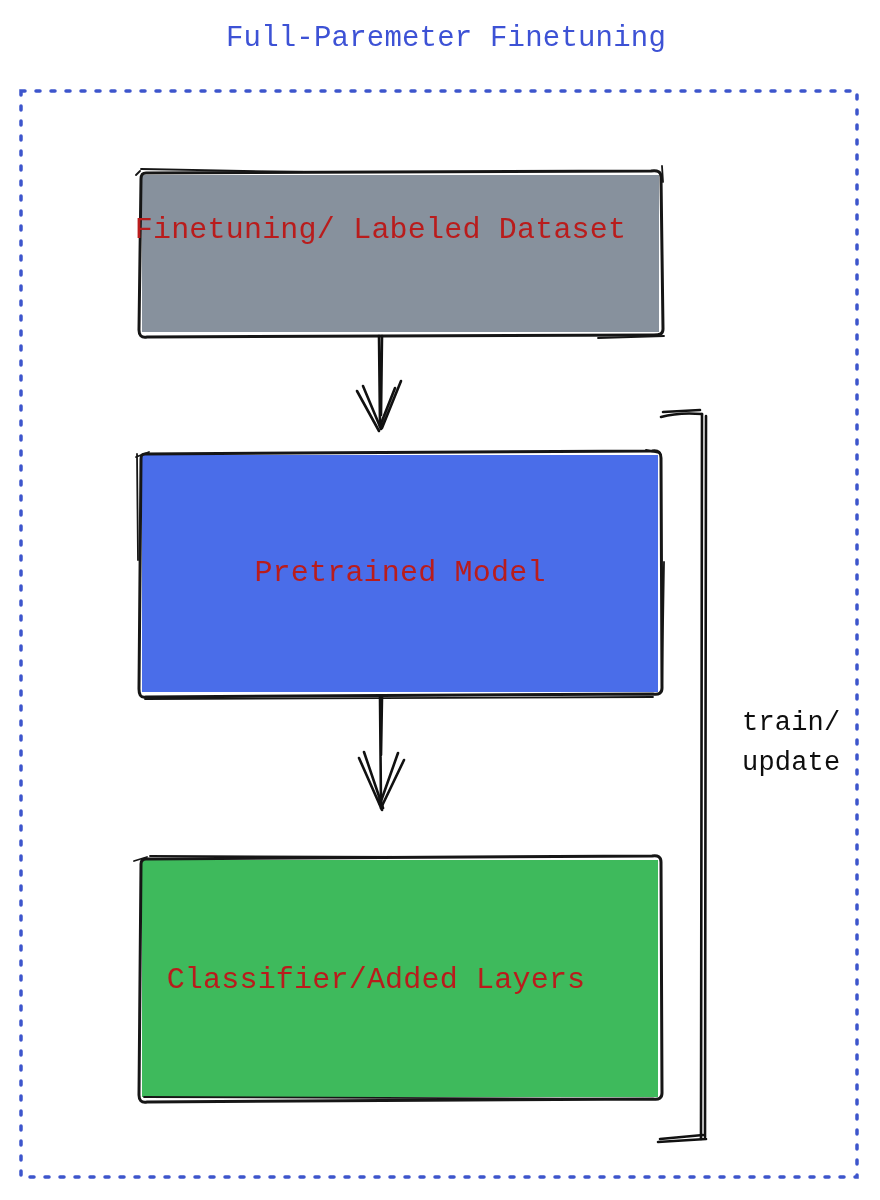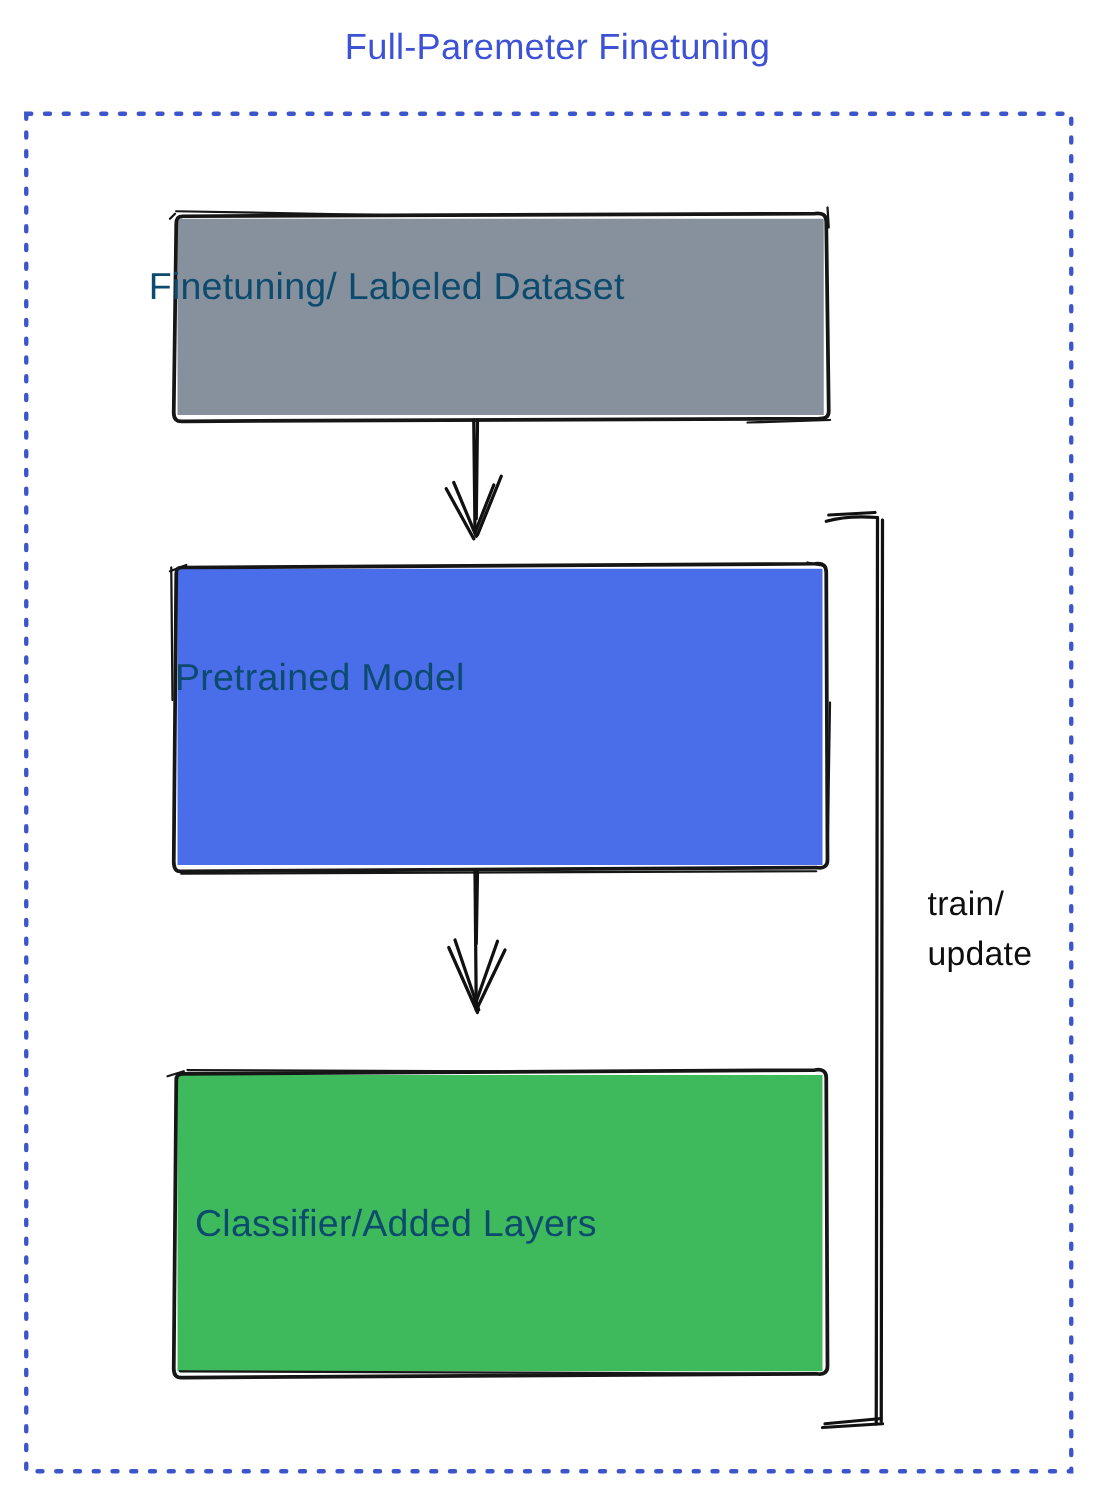--- a/index.html
+++ b/index.html
@@ -1,31 +1,31 @@
 <!DOCTYPE html>
 <html><head>
 <meta charset="utf-8">
 <style>
   html,body{margin:0;padding:0;background:#ffffff;}
   .stage{
     position:relative;width:880px;height:1200px;background:#ffffff;overflow:hidden;
-    font-family:Liberation Sans, sans-serif;
+    font-family:Liberation Mono, monospace;
   }
   .stage svg{position:absolute;left:0;top:0;}
   .title{
     position:absolute;left:0;top:22px;width:880px;text-align:center;
     font-size:29px;font-weight:500;color:#3d52d5;letter-spacing:0.2px;
     transform:translateX(6px);
   }
   .box-label{
-    position:absolute;font-size:30px;color:#0c4a6e;
+    position:absolute;text-align:center;font-size:30px;color:#b91c1c;
     white-space:nowrap;letter-spacing:0.2px;
   }
   .label-dataset{left:139px;top:213px;width:523px;transform:translateX(-20px);}
-  .label-pretrained{left:140px;top:526px;width:520px;}
+  .label-pretrained{left:140px;top:556px;width:520px;}
   .label-classifier{left:140px;top:963px;width:440px;padding-left:16px;}
   .train-label{
     position:absolute;left:742px;top:703px;font-size:27px;line-height:40px;
     color:#0e0e0e;text-align:left;letter-spacing:0.2px;
   }
   .sketch{fill:none;stroke:#161616;stroke-width:3;stroke-linecap:round;stroke-linejoin:round;}
   .sketch2{fill:none;stroke:#161616;stroke-width:1.8;stroke-linecap:round;stroke-linejoin:round;}
   .arrow{fill:none;stroke:#111111;stroke-width:2.6;stroke-linecap:round;stroke-linejoin:round;}
   .bracket{fill:none;stroke:#111111;stroke-width:2.6;stroke-linecap:round;}
 </style>

